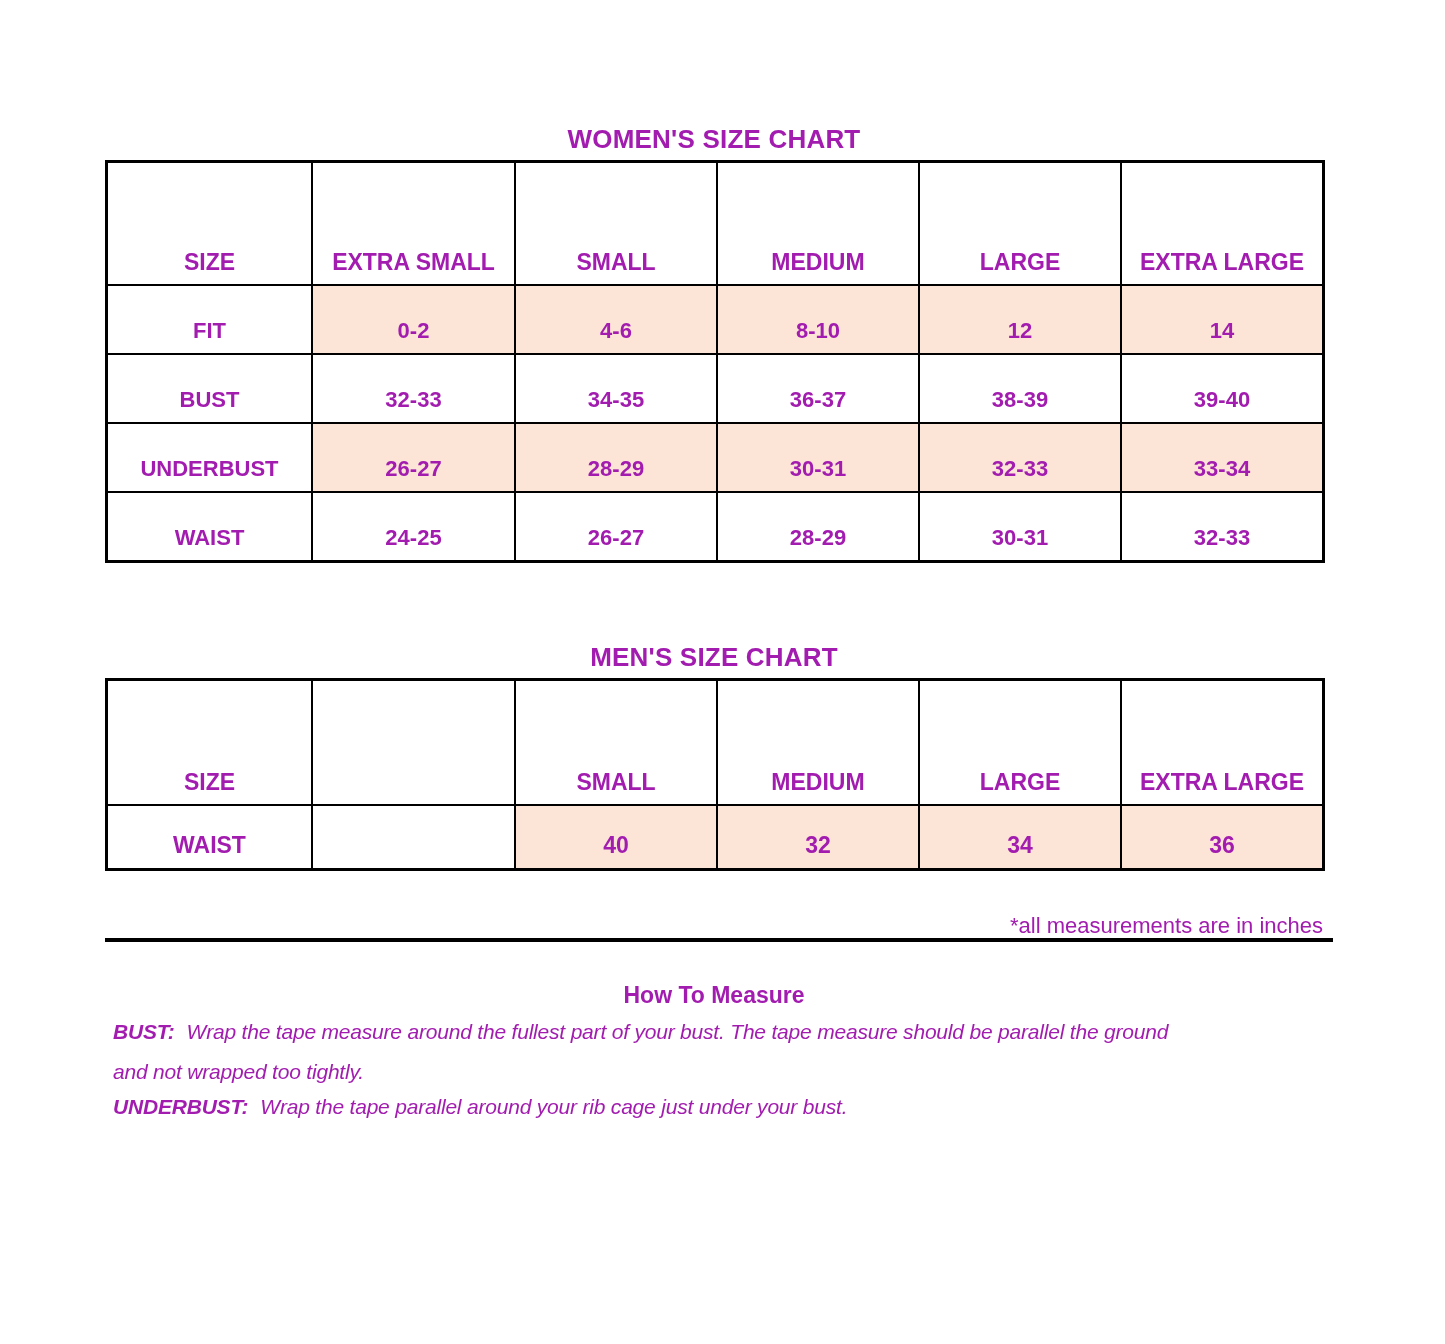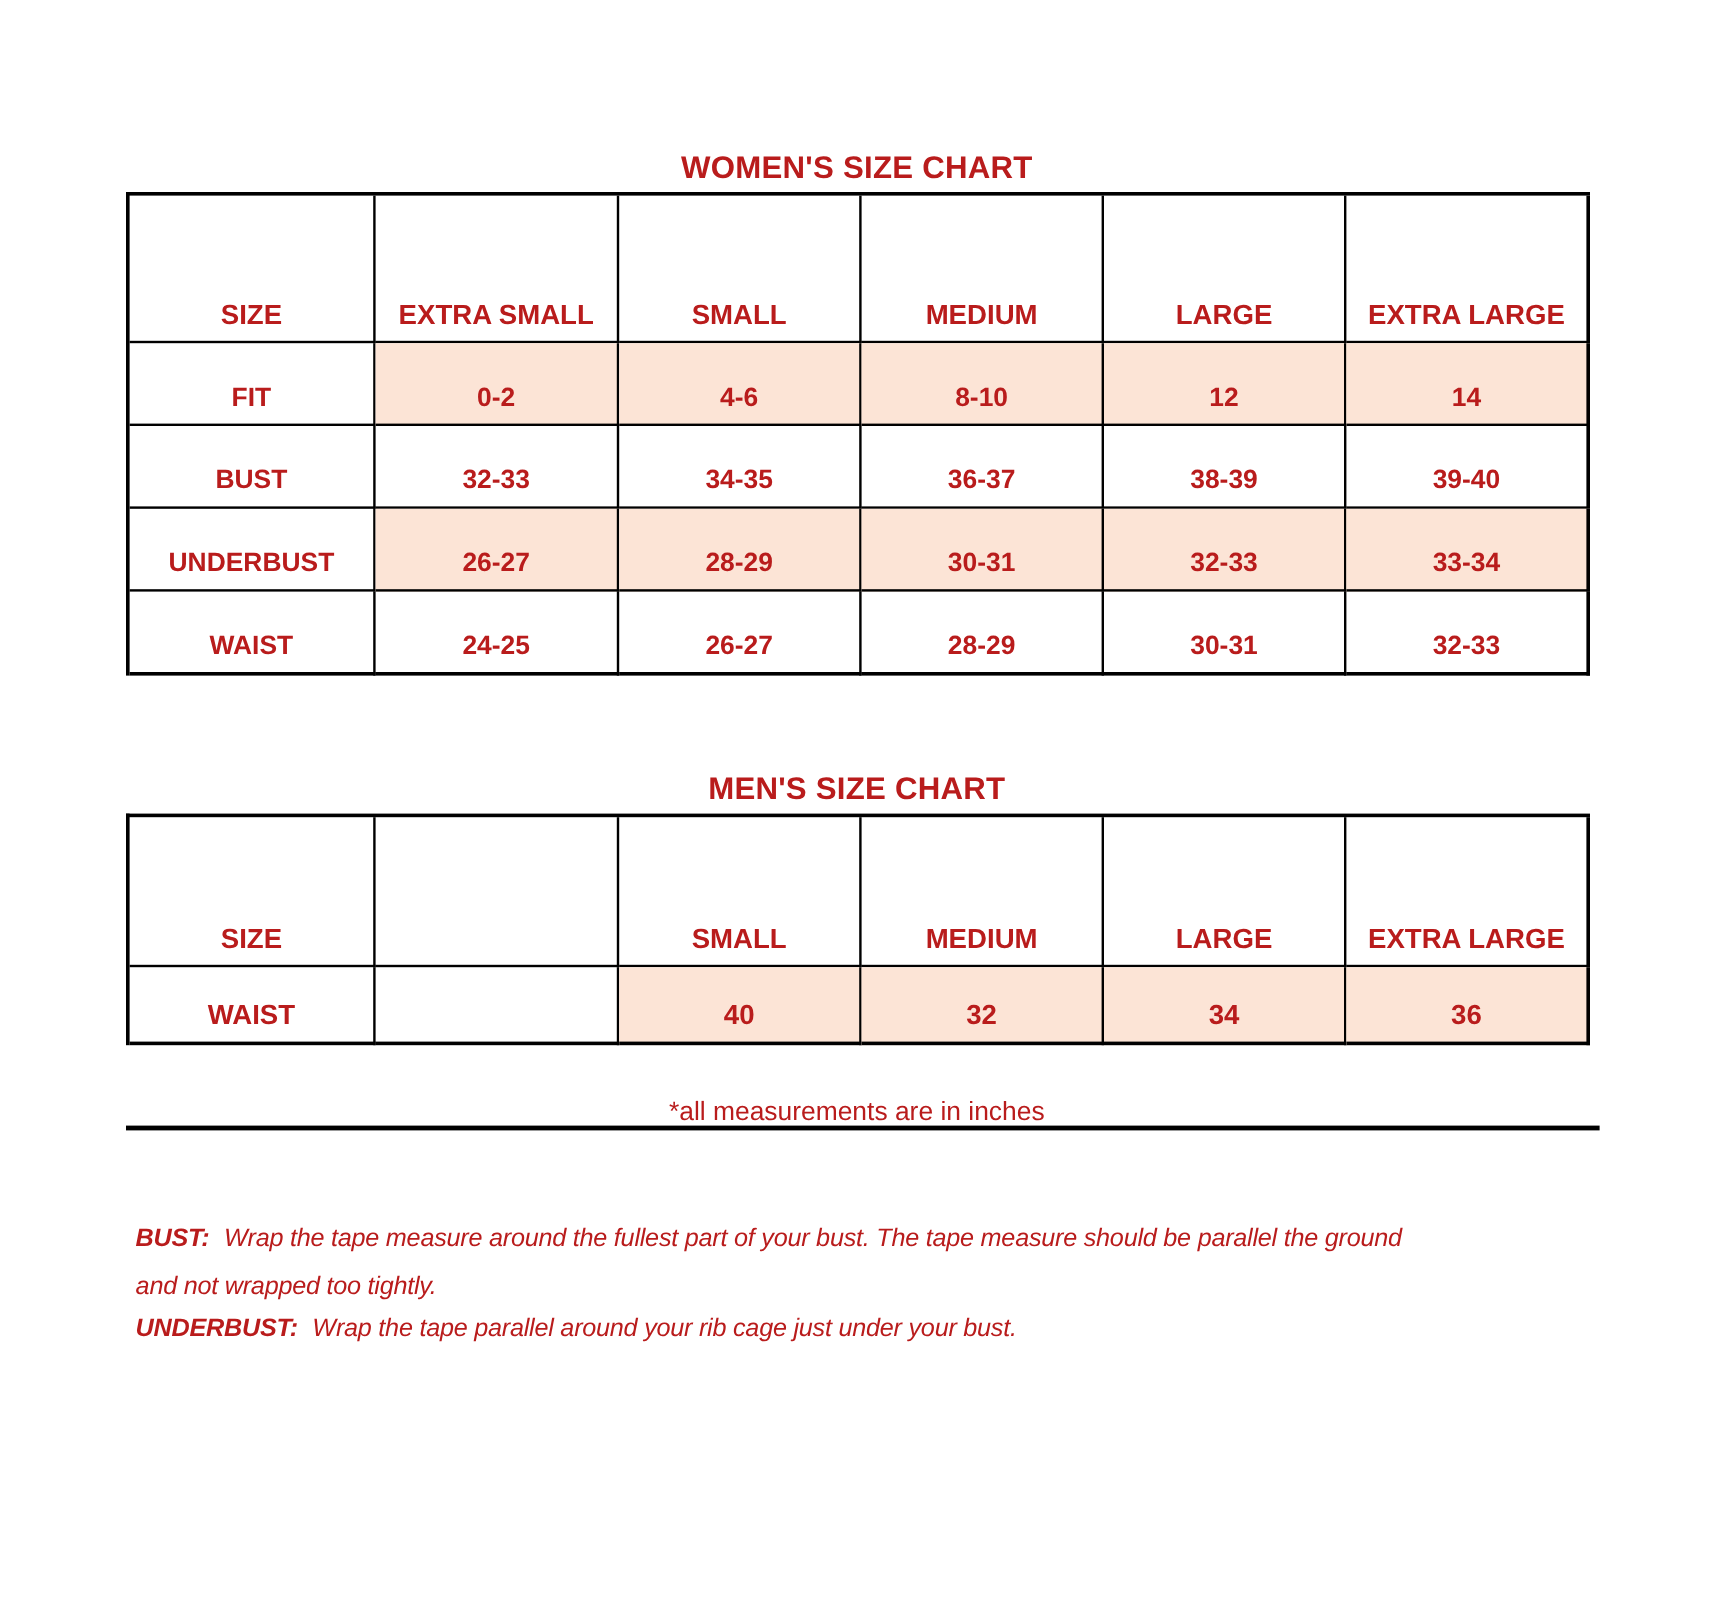--- a/index.html
+++ b/index.html
@@ -2,21 +2,21 @@
 <html><head>
 <meta charset="utf-8">
 <style>
   html,body{margin:0;padding:0;background:#ffffff;}
   .page{
     position:relative;
     width:1445px;
     height:1344px;
     background:#ffffff;
     font-family:"Liberation Sans", sans-serif;
-    color:#b91c1c;
+    color:#a21caf;
     overflow:hidden;
   }
   .chart-title{
     position:absolute;
     left:105px;
     width:1218px;
     text-align:center;
     font-size:26px;
     font-weight:700;
     letter-spacing:0.2px;
@@ -62,21 +62,21 @@
     text-align:right;
     padding-right:6px;
     padding-bottom:8px;
   }
 
   .note{
     position:absolute;
     left:105px;
     width:1218px;
     top:913px;
-    text-align:center;
+    text-align:right;
     font-size:22px;
     font-weight:400;
   }
   .rule{
     position:absolute;
     left:105px;
     top:938px;
     width:1228px;
     height:4px;
     background:#000000;
@@ -191,20 +191,21 @@
       <td class="peach men-num">40</td>
       <td class="peach men-num">32</td>
       <td class="peach men-num">34</td>
       <td class="peach men-num">36</td>
     </tr>
   </tbody>
     </table>
 
   <div class="note">*all measurements are in inches</div>
   <div class="rule"></div>
+  <div class="howto">How To Measure</div>
 
   <div class="instr" id="instr-bust">
     <span class="lbl">BUST:</span><span class="txt">Wrap the tape measure around the fullest part of your bust. The tape measure should be parallel the ground
 and not wrapped too tightly.</span>
   </div>
   <div class="instr" id="instr-underbust">
     <span class="lbl">UNDERBUST:</span><span class="txt">Wrap the tape parallel around your rib cage just under your bust.</span>
   </div>
 
 </div>

